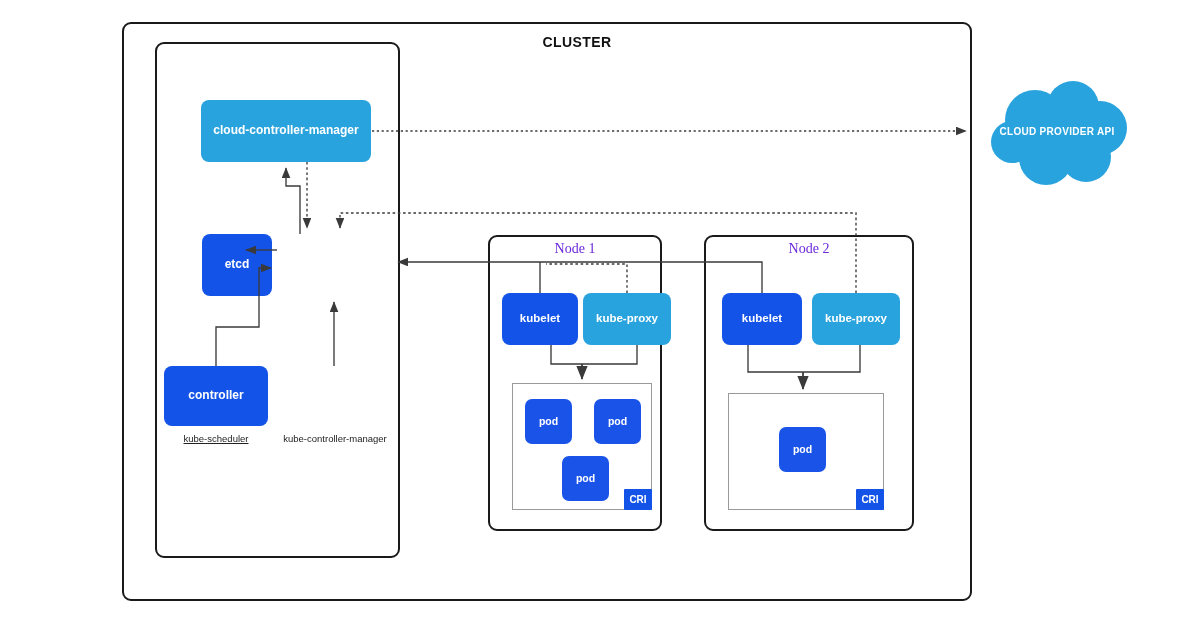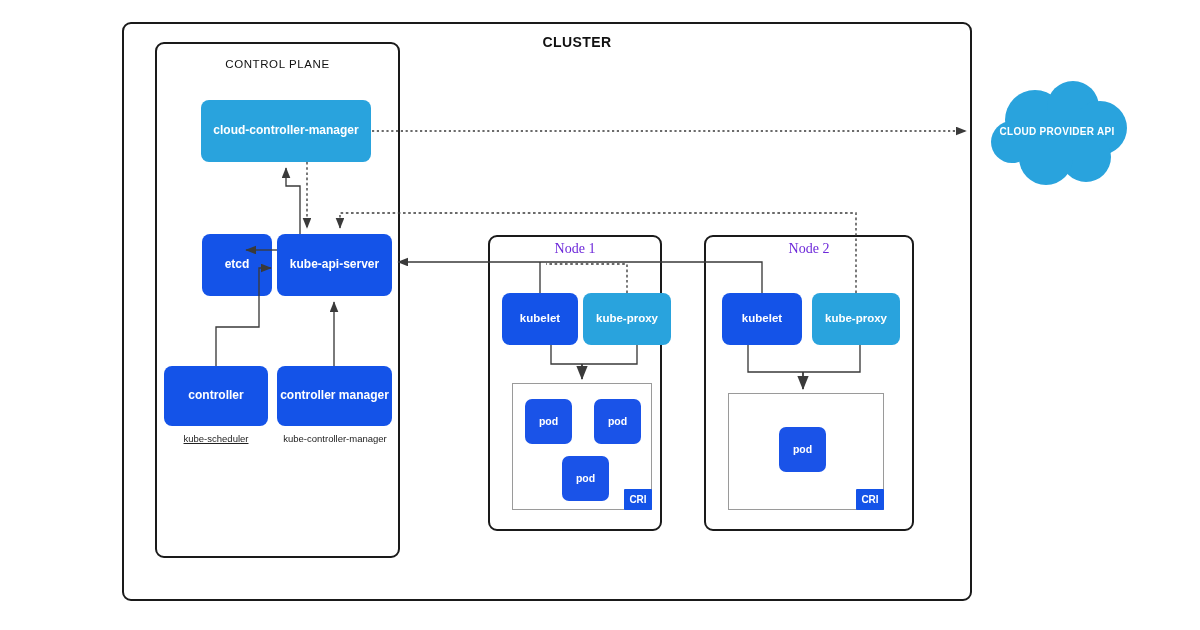--- a/index.html
+++ b/index.html
@@ -32,32 +32,29 @@
 </style>
 </head>
 <body>
 
 <div id="stage">
 
   <div class="box cluster" style="left:122px;top:22px;width:850px;height:579px;"></div>
   <div class="box cluster-title" style="left:447px;top:33px;width:260px;height:18px;">CLUSTER</div>
 
   <div class="box ctrlplane" style="left:155px;top:42px;width:245px;height:516px;"></div>
-  <div class="box cp-title" style="left:180px;top:56px;width:195px;height:16px;">CONTROL PLANE</div>
 
   <div class="box comp light" style="left:201px;top:100px;width:170px;height:62px;font-size:12px;">cloud-controller-manager</div>
 
   <div class="box comp dark" style="left:170px;top:234px;width:70px;height:62px;font-size:12px;margin-left:32px;">etcd</div>
 
-  <div class="box comp dark" style="left:277px;top:234px;width:115px;height:62px;font-size:12px;">kube-api-server</div>
 
   <div class="box comp dark" style="left:164px;top:366px;width:104px;height:60px;font-size:12px;">controller</div>
   <div class="box sublabel" style="left:150px;top:431px;width:132px;height:14px;text-decoration:underline;">kube-scheduler</div>
 
-  <div class="box comp dark" style="left:277px;top:366px;width:115px;height:60px;font-size:12px;">controller manager</div>
   <div class="box sublabel" style="left:272px;top:431px;width:126px;height:14px;">kube-controller-manager</div>
 
   <div class="box node" style="left:488px;top:235px;width:174px;height:296px;"></div>
   <div class="box node-title" style="left:510px;top:240px;width:130px;height:18px;">Node 1</div>
   <div class="box comp dark" style="left:502px;top:293px;width:76px;height:52px;font-size:11.5px;">kubelet</div>
   <div class="box comp light" style="left:583px;top:293px;width:88px;height:52px;font-size:11.5px;">kube-proxy</div>
 
   <div class="box cri-box" style="left:512px;top:383px;width:140px;height:127px;"></div>
   <div class="box comp pod" style="left:525px;top:399px;width:47px;height:45px;">pod</div>
   <div class="box comp pod" style="left:594px;top:399px;width:47px;height:45px;">pod</div>

